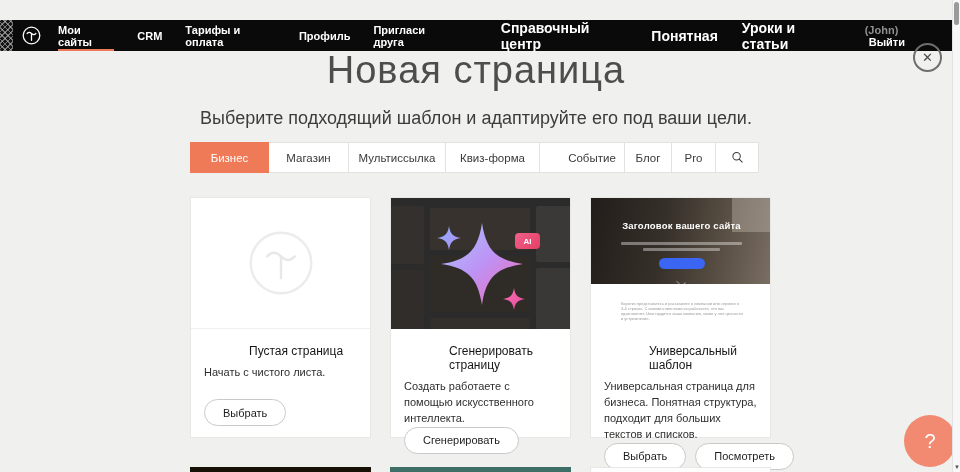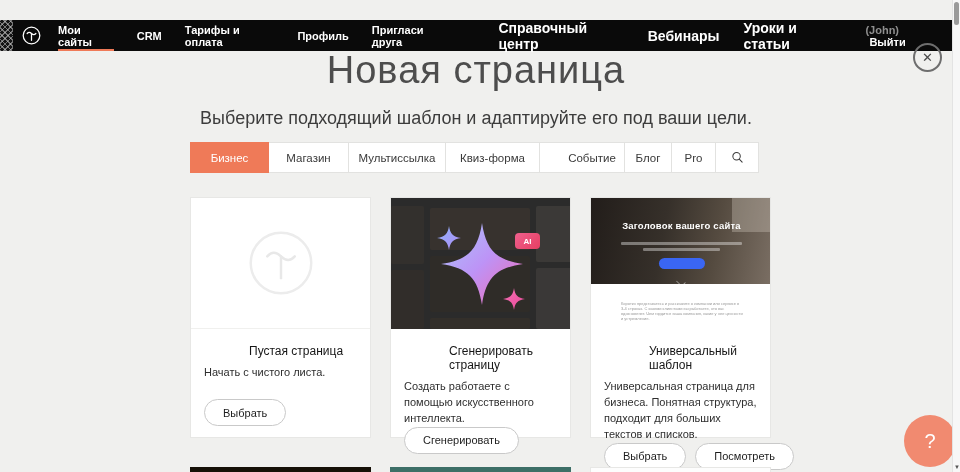--- a/index.html
+++ b/index.html
@@ -162,21 +162,21 @@
   </div>
   <div class="nav-left">
     <span class="nav-item active">Мои сайты</span>
     <span class="nav-item">CRM</span>
     <span class="nav-item">Тарифы и оплата</span>
     <span class="nav-item">Профиль</span>
     <span class="nav-item">Пригласи друга</span>
   </div>
   <div class="nav-right">
     <span class="nav-item">Справочный центр</span>
-    <span class="nav-item">Вебинары</span>
+    <span class="nav-item">Понятная</span>
     <span class="nav-item">Уроки и статьи</span>
     <span class="account">
       <span class="acc-name">(John)</span>
       <span class="acc-logout">Выйти</span>
     </span>
   </div>
 </div>
 
 <div class="close-btn">
   <span>✕</span>

